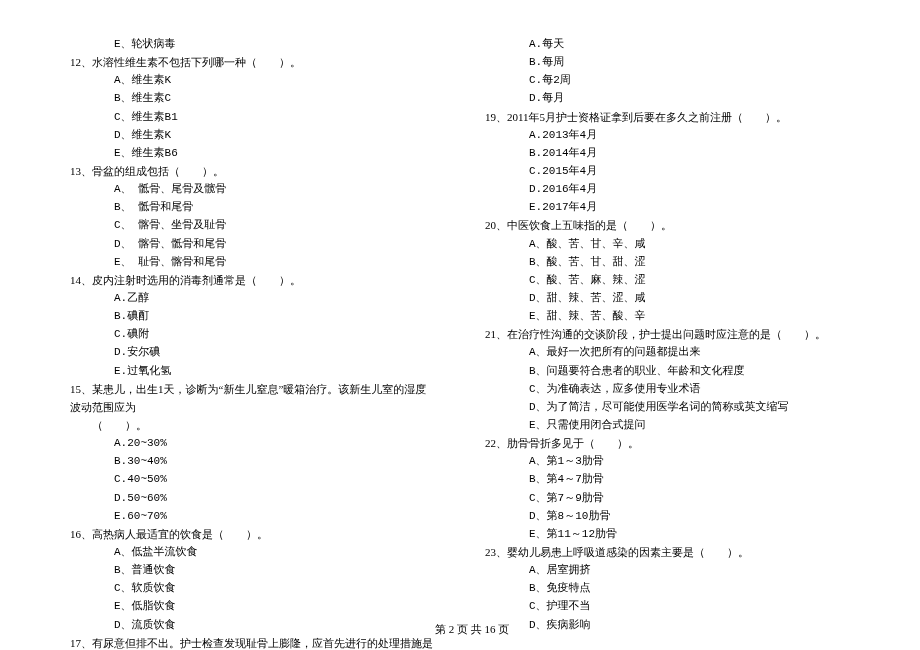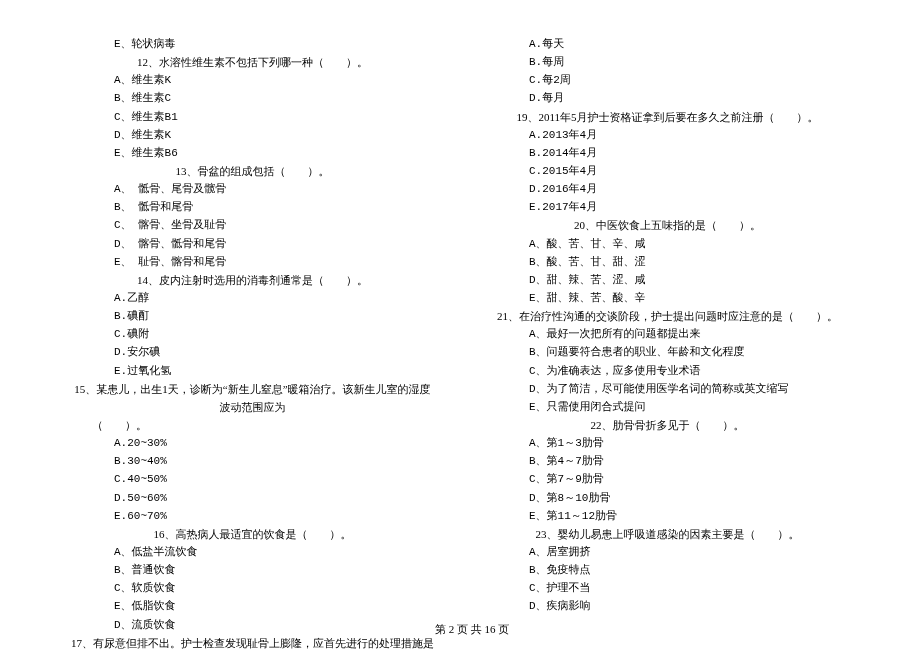--- a/index.html
+++ b/index.html
@@ -20,21 +20,20 @@
     }
     .col {
       flex: 1;
     }
     .option-indent {
       padding-left: 44px;
       font-family: Liberation Mono, monospace;
     }
     .question-indent {
       padding-left: 0;
-      text-align: center;
     }
     .sub-indent {
       padding-left: 22px;
     }
     .footer {
       position: absolute;
       bottom: 12px;
       left: 12px;
       width: 100%;
       text-align: center;
@@ -97,20 +96,21 @@
     <div class="question-indent">19、2011年5月护士资格证拿到后要在多久之前注册（　　）。</div>
     <div class="option-indent">A.2013年4月</div>
     <div class="option-indent">B.2014年4月</div>
     <div class="option-indent">C.2015年4月</div>
     <div class="option-indent">D.2016年4月</div>
     <div class="option-indent">E.2017年4月</div>
 
     <div class="question-indent">20、中医饮食上五味指的是（　　）。</div>
     <div class="option-indent">A、酸、苦、甘、辛、咸</div>
     <div class="option-indent">B、酸、苦、甘、甜、涩</div>
+    <div class="option-indent">C、酸、苦、麻、辣、涩</div>
     <div class="option-indent">D、甜、辣、苦、涩、咸</div>
     <div class="option-indent">E、甜、辣、苦、酸、辛</div>
 
     <div class="question-indent">21、在治疗性沟通的交谈阶段，护士提出问题时应注意的是（　　）。</div>
     <div class="option-indent">A、最好一次把所有的问题都提出来</div>
     <div class="option-indent">B、问题要符合患者的职业、年龄和文化程度</div>
     <div class="option-indent">C、为准确表达，应多使用专业术语</div>
     <div class="option-indent">D、为了简洁，尽可能使用医学名词的简称或英文缩写</div>
     <div class="option-indent">E、只需使用闭合式提问</div>
 

